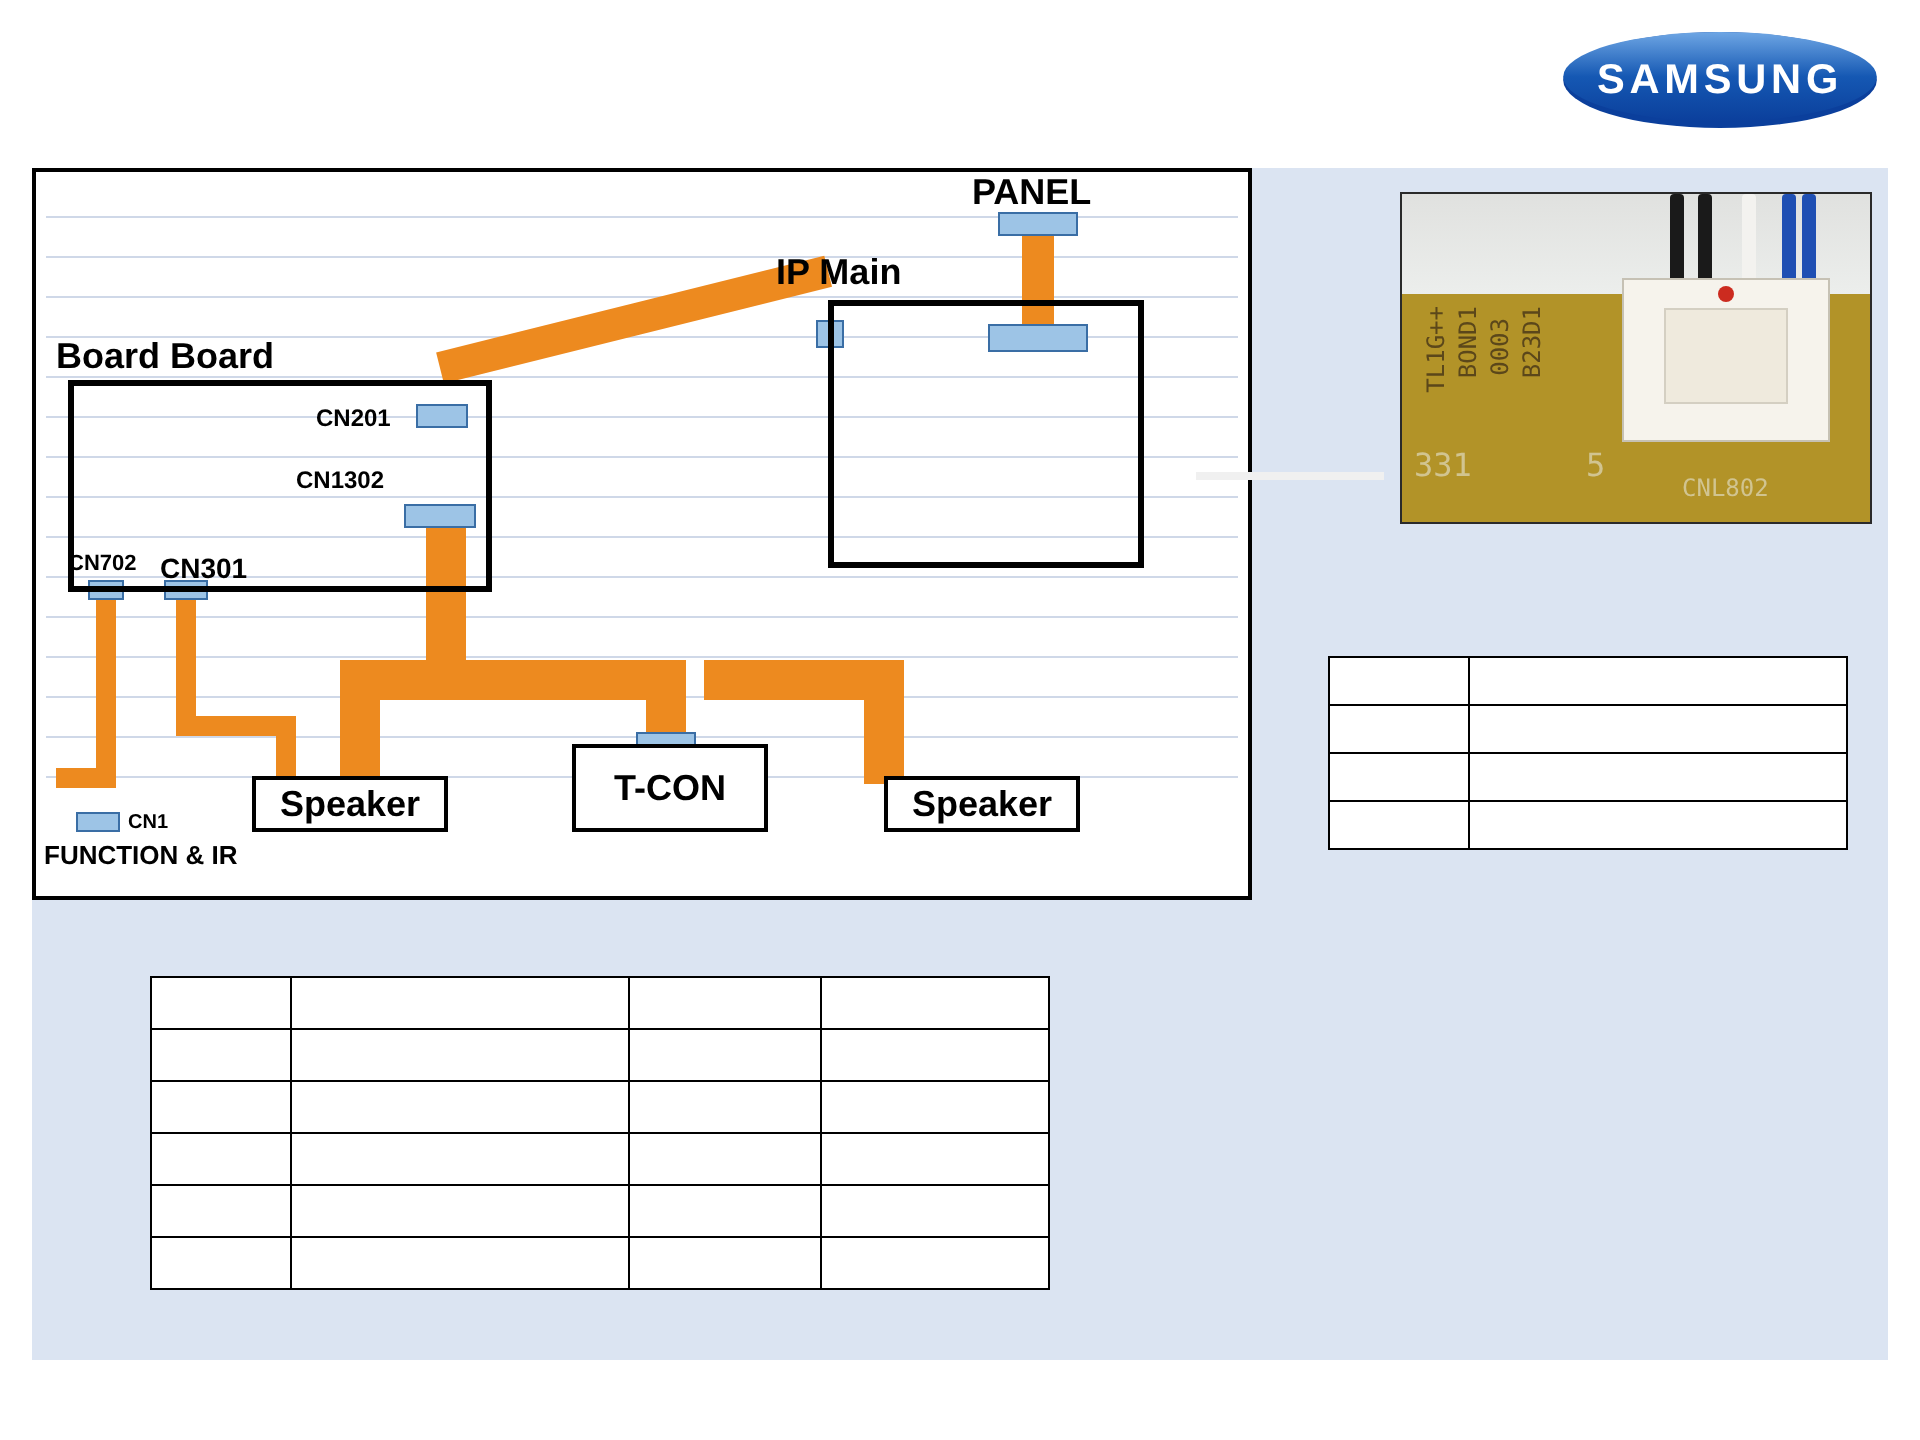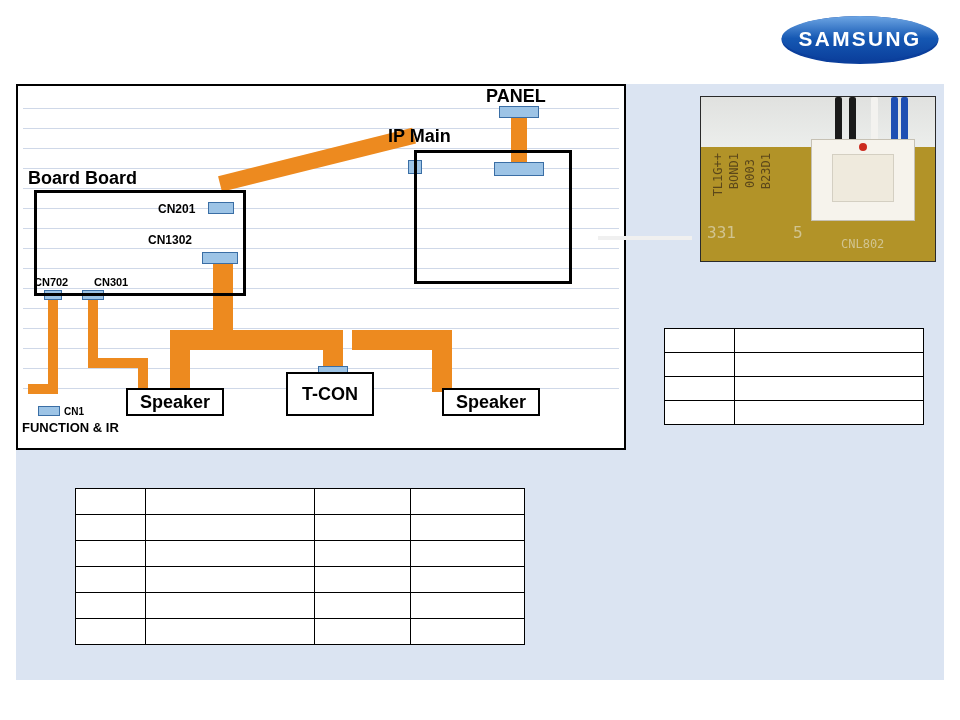--- a/index.html
+++ b/index.html
@@ -257,31 +257,31 @@
   <div class="flex-tab" style="left:20px; top:320px; width:22px; height:10px"></div>
 
   <div class="board-box" style="left:16px; top:104px; width:212px; height:106px"></div>
   <div class="board-box" style="left:396px; top:64px; width:158px; height:134px"></div>
   <div class="small-box" style="left:108px; top:302px; width:98px; height:28px">
       <span>Speaker</span>
     </div>
   <div class="small-box" style="left:424px; top:302px; width:98px; height:28px">
       <span>Speaker</span>
     </div>
-  <div class="small-box" style="left:268px; top:286px; width:88px; height:44px">
+  <div class="small-box" style="left:268px; top:286px; width:98px; height:44px">
       <span>T-CON</span>
     </div>
 
   <span class="blabel" style="left:468px; top:0px; font-size:18px">PANEL</span>
   <span class="blabel" style="left:370px; top:40px; font-size:18px">IP Main</span>
   <span class="blabel" style="left:10px; top:82px; font-size:18px">Board Board</span>
   <span class="blabel" style="left:140px; top:116px; font-size:12px">CN201</span>
   <span class="blabel" style="left:130px; top:147px; font-size:12px">CN1302</span>
   <span class="blabel" style="left:16px; top:190px; font-size:11px">CN702</span>
-  <span class="blabel" style="left:76px; top:190px; font-size:11px">CN301</span>
+  <span class="blabel" style="left:62px; top:190px; font-size:14px">CN301</span>
   <span class="blabel" style="left:46px; top:320px; font-size:10px">CN1</span>
   <span class="blabel" style="left:4px; top:334px; font-size:13px">FUNCTION &amp; IR</span>
 </div>
 
 <div class="callout"></div>
 
 <div class="photo-frame">
   <div class="pcb-shade"></div>
   <div class="pcb"></div>
   <div class="silk silk-vert" style="left:10px; top:56px">TL1G++</div>

